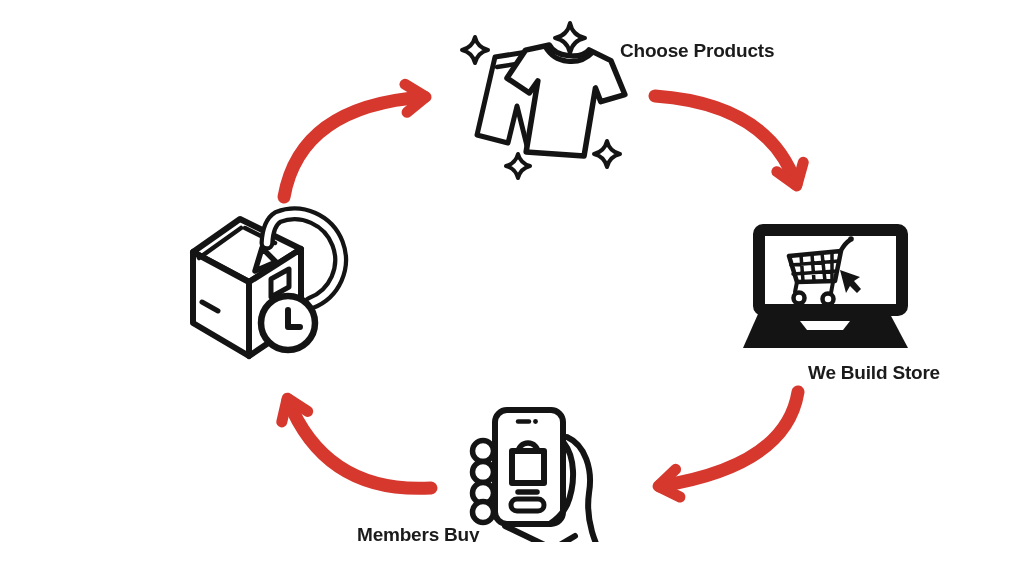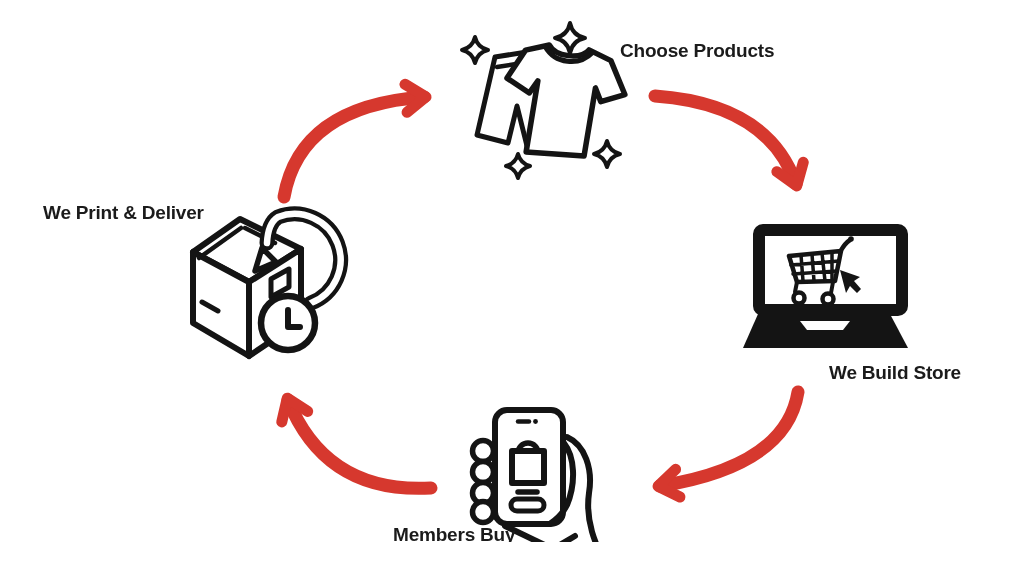--- a/index.html
+++ b/index.html
@@ -57,21 +57,21 @@
       <path stroke-width="4.5" d="M100,28 Q105,19 110,16"></path>
       <circle cx="111" cy="15" r="2.8" fill="#141414" stroke="none"></circle>
       <path stroke-width="4" d="M57,58 L55,68 M93,58 L91,69"></path>
       <circle cx="59" cy="74" r="5.5" stroke-width="4.5" fill="#ffffff"></circle>
       <circle cx="88" cy="75" r="5.5" stroke-width="4.5" fill="#ffffff"></circle>
     </g>
     <polygon fill="#141414" stroke="none" points="100,46 106,69 110,62 117,69 121,65 114,57 120,53"></polygon>
     <polygon fill="#141414" stroke="none" points="18,90 150,90 168,124 3,124"></polygon>
     <polygon fill="#ffffff" stroke="none" points="60,97 110,97 103,106 67,106"></polygon>
   </svg>
-  <div class="step-label" style="left:829px;top:363px;">We Build Store</div>
+  <div class="step-label" style="left:808px;top:363px;">We Build Store</div>
 
   <svg class="icon" style="left:455px;top:393px;" width="160" height="184" viewBox="0 0 160 184" fill="none" stroke="#141414" stroke-linejoin="round" stroke-linecap="round">
     <g stroke-width="5.5" fill="#ffffff">
       <circle cx="28" cy="58" r="10.5"></circle>
       <circle cx="28" cy="79" r="10.5"></circle>
       <circle cx="28" cy="100" r="10.5"></circle>
       <circle cx="28" cy="119" r="10.5"></circle>
     </g>
     <rect x="40" y="17" width="68" height="114" rx="12" fill="#ffffff" stroke-width="6"></rect>
     <path stroke-width="4.5" d="M63,28.5 L74,28.5"></path>
@@ -82,36 +82,35 @@
     </g>
     <path stroke-width="5.5" d="M63,99 L82,99"></path>
     <rect x="56" y="106" width="33" height="12" rx="6" stroke-width="5"></rect>
     <g stroke-width="6">
       <path d="M109,50 C120,64 121,90 112,112 C108,120 102,126 96,130"></path>
       <path d="M112,44 C130,52 138,76 134,100 C130,128 140,150 152,176 L155,184"></path>
       <path d="M50,133 L98,156 L120,143"></path>
       <path d="M98,156 L110,184"></path>
     </g>
   </svg>
-  <div class="step-label" style="left:357px;top:525px;margin-left:36px;">Members Buy</div>
+  <div class="step-label" style="left:357px;top:525px;">Members Buy</div>
 
   <svg class="icon" style="left:183px;top:203px;" width="165" height="172" viewBox="0 0 165 172" fill="none" stroke="#141414" stroke-linejoin="round" stroke-linecap="round">
     <g fill="#ffffff" stroke-width="6">
       <path d="M10,49 L57,16 L118,46 L66,79 Z"></path>
       <path d="M10,49 L10,120 L66,153 L66,79 Z"></path>
       <path d="M66,79 L118,46 L118,118 L66,153 Z"></path>
     </g>
     <path stroke-width="4.5" d="M16,55 L58,25 M62,25 L92,40"></path>
     <path stroke-width="5" d="M19,99 L35,108"></path>
     <g>
       <path stroke="#141414" stroke-width="15" d="M128,100 A46,46 0 0 0 95,14 Q85,20 84,40"></path>
       <path stroke="#ffffff" stroke-width="6.5" d="M128,100 A46,46 0 0 0 95,14 Q85,20 84,40"></path>
       <polygon fill="#ffffff" stroke="#141414" stroke-width="5.5" points="72,68 93,59 79,45"></polygon>
     </g>
     <polygon fill="#ffffff" stroke-width="5" points="88,76 106,66 106,84 88,94"></polygon>
     <g>
       <circle cx="105" cy="120" r="27" fill="#ffffff" stroke-width="6.5"></circle>
       <path stroke-width="6" d="M105,107 L105,124 L117,124"></path>
     </g>
   </svg>
-  <div class="step-label" style="left:43px;top:203px;">We Print &amp; Deliver</div>
 
 </div>
 
 </body></html>

